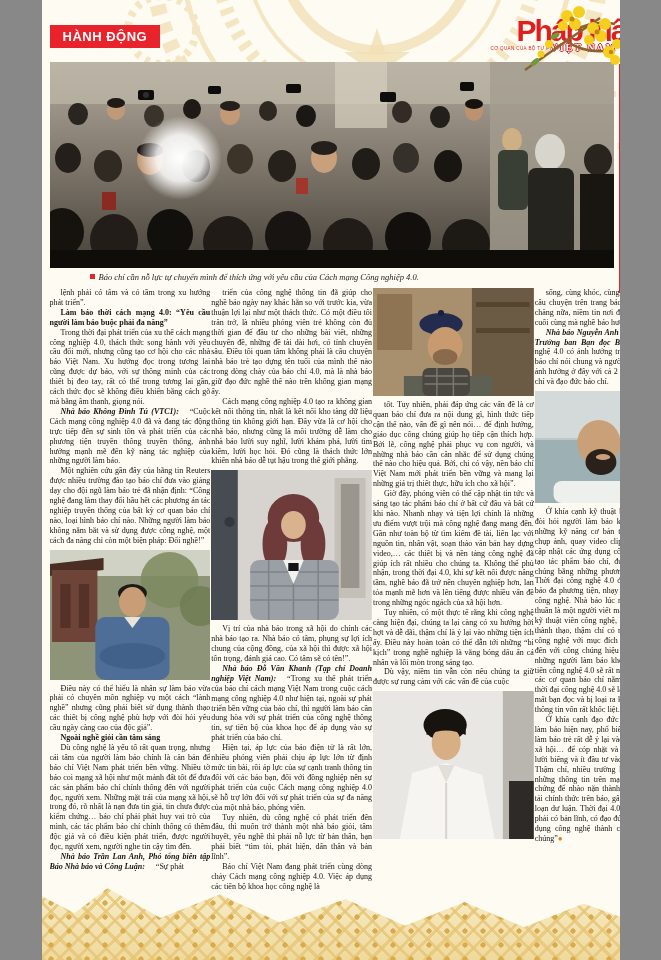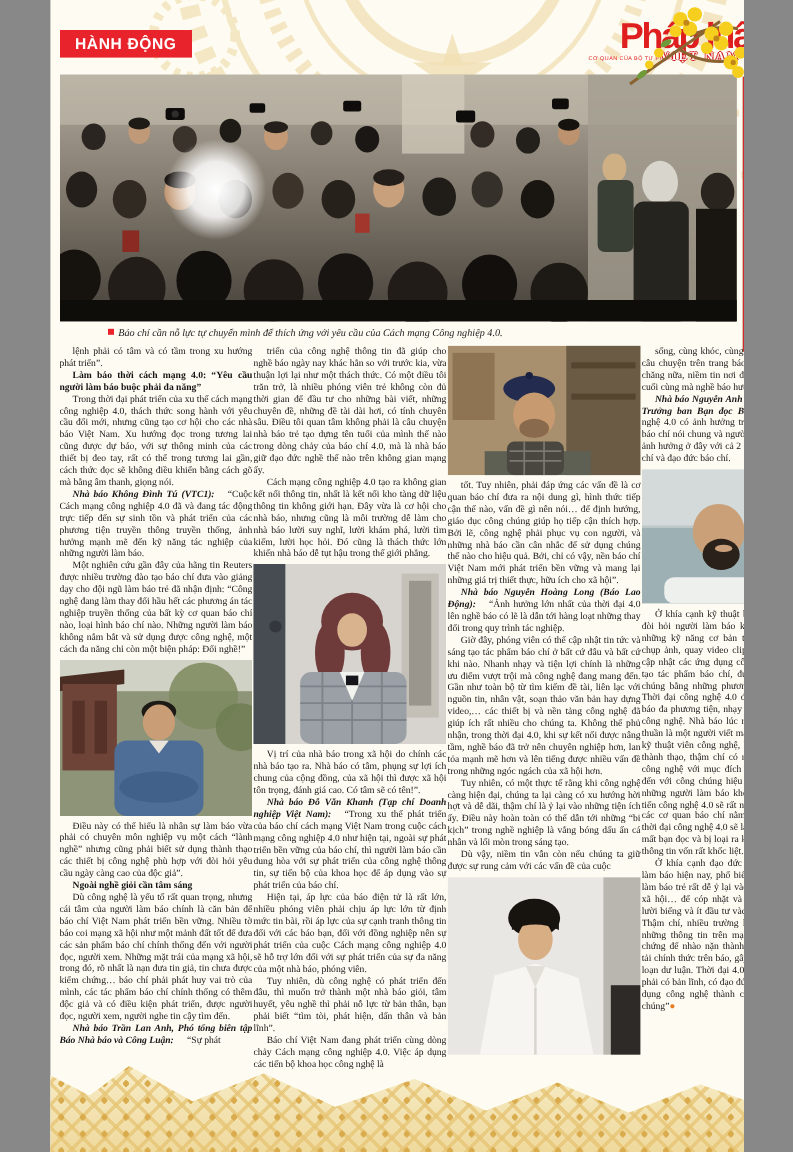--- a/index.html
+++ b/index.html
@@ -338,21 +338,20 @@
           <rect x="48" y="80" width="46" height="28" rx="6" fill="#4a4640"></rect>
           <g stroke="#8a857c" stroke-width="1.4" opacity="0.8">
               <line x1="50" y1="88" x2="92" y2="88"></line>
               <line x1="50" y1="96" x2="92" y2="96"></line>
               <line x1="62" y1="80" x2="62" y2="108"></line>
               <line x1="78" y1="80" x2="78" y2="108"></line>
             </g>
         </svg>
       </span>
       <p>tốt. Tuy nhiên, phải đáp ứng các vấn đề là cơ quan báo chí đưa ra nội dung gì, hình thức tiếp cận thế nào, vấn đề gì nên nói… để định hướng, giáo dục công chúng giúp họ tiếp cận thích hợp. Bởi lẽ, công nghệ phải phục vụ con người, và những nhà báo cần cân nhắc để sử dụng chúng thế nào cho hiệu quả. Bởi, chỉ có vậy, nền báo chí Việt Nam mới phát triển bền vững và mang lại những giá trị thiết thực, hữu ích cho xã hội”.</p>
-      <p><span class="lead">Nhà báo Nguyễn Hoàng Long (Báo Lao Động):</span><span>“Ảnh hưởng lớn nhất của thời đại 4.0 lên nghề báo có lẽ là dẫn tới hàng loạt những thay đổi trong quy trình tác nghiệp.</span></p>
       <p>Giờ đây, phóng viên có thể cập nhật tin tức và sáng tạo tác phẩm báo chí ở bất cứ đâu và bất cứ khi nào. Nhanh nhạy và tiện lợi chính là những ưu điểm vượt trội mà công nghệ đang mang đến. Gần như toàn bộ từ tìm kiếm đề tài, liên lạc với nguồn tin, nhân vật, soạn thảo văn bản hay dựng video,… các thiết bị và nền tảng công nghệ đã giúp ích rất nhiều cho chúng ta. Không thể phủ nhận, trong thời đại 4.0, khi sự kết nối được nâng tầm, nghề báo đã trở nên chuyên nghiệp hơn, lan tỏa mạnh mẽ hơn và lên tiếng được nhiều vấn đề trong những ngóc ngách của xã hội hơn.</p>
       <p>Tuy nhiên, có một thực tế rằng khi công nghệ càng hiện đại, chúng ta lại càng có xu hướng hời hợt và dễ dãi, thậm chí là ỷ lại vào những tiện ích ấy. Điều này hoàn toàn có thể dẫn tới những “bi kịch” trong nghề nghiệp là vắng bóng dấu ấn cá nhân và lối mòn trong sáng tạo.</p>
       <p>Dù vậy, niềm tin vẫn còn nếu chúng ta giữ được sự rung cảm với các vấn đề của cuộc</p>
       <span class="photo ph-148">
         <svg viewBox="0 0 156 148" preserveAspectRatio="none">
           <rect width="156" height="148" fill="#e9e7e3"></rect>
           <rect x="126" y="0" width="30" height="148" fill="#b9b6b0"></rect>
           <rect x="132" y="90" width="24" height="58" fill="#2e2a28"></rect>
           <ellipse cx="70" cy="34" rx="21" ry="16" fill="#17130f"></ellipse>
           <ellipse cx="71" cy="52" rx="14" ry="17" fill="#d8ae85"></ellipse>

